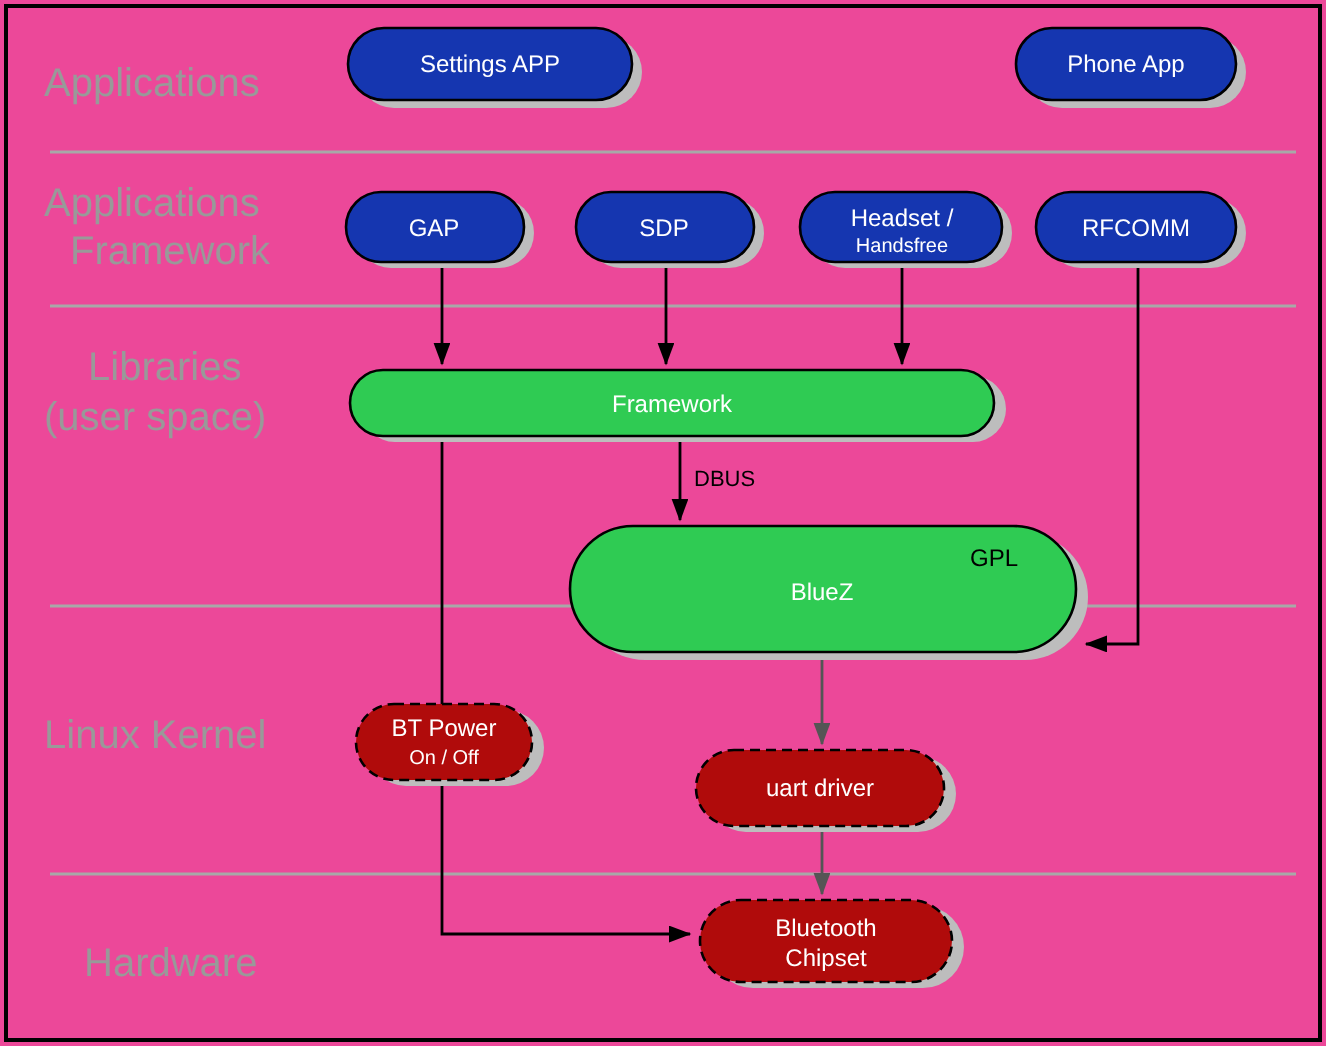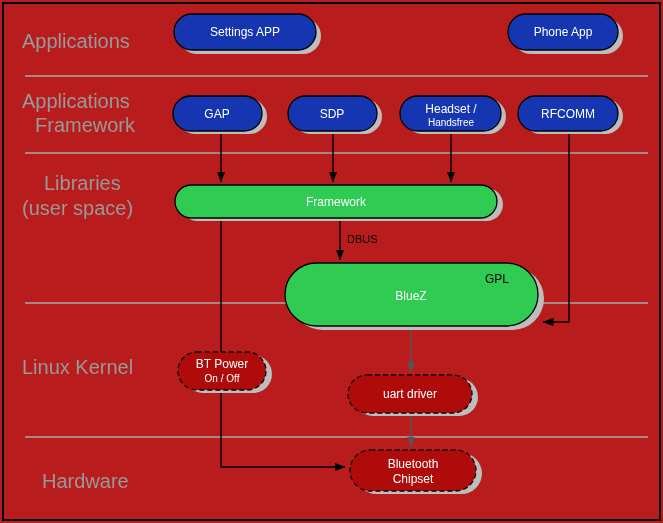--- a/index.html
+++ b/index.html
@@ -7,21 +7,21 @@
     padding: 0;
     background: #ffffff;
   }
   body {
     font-family: "Liberation Sans", sans-serif;
   }
   #stage {
     position: relative;
     width: 663px;
     height: 523px;
-    background: #b91c1c;
+    background: #ec4899;
     overflow: hidden;
   }
   #diagram {
     display: block;
     width: 663px;
     height: 523px;
   }
   .layer-label {
     fill: #999999;
     font-family: "Liberation Sans", sans-serif;

